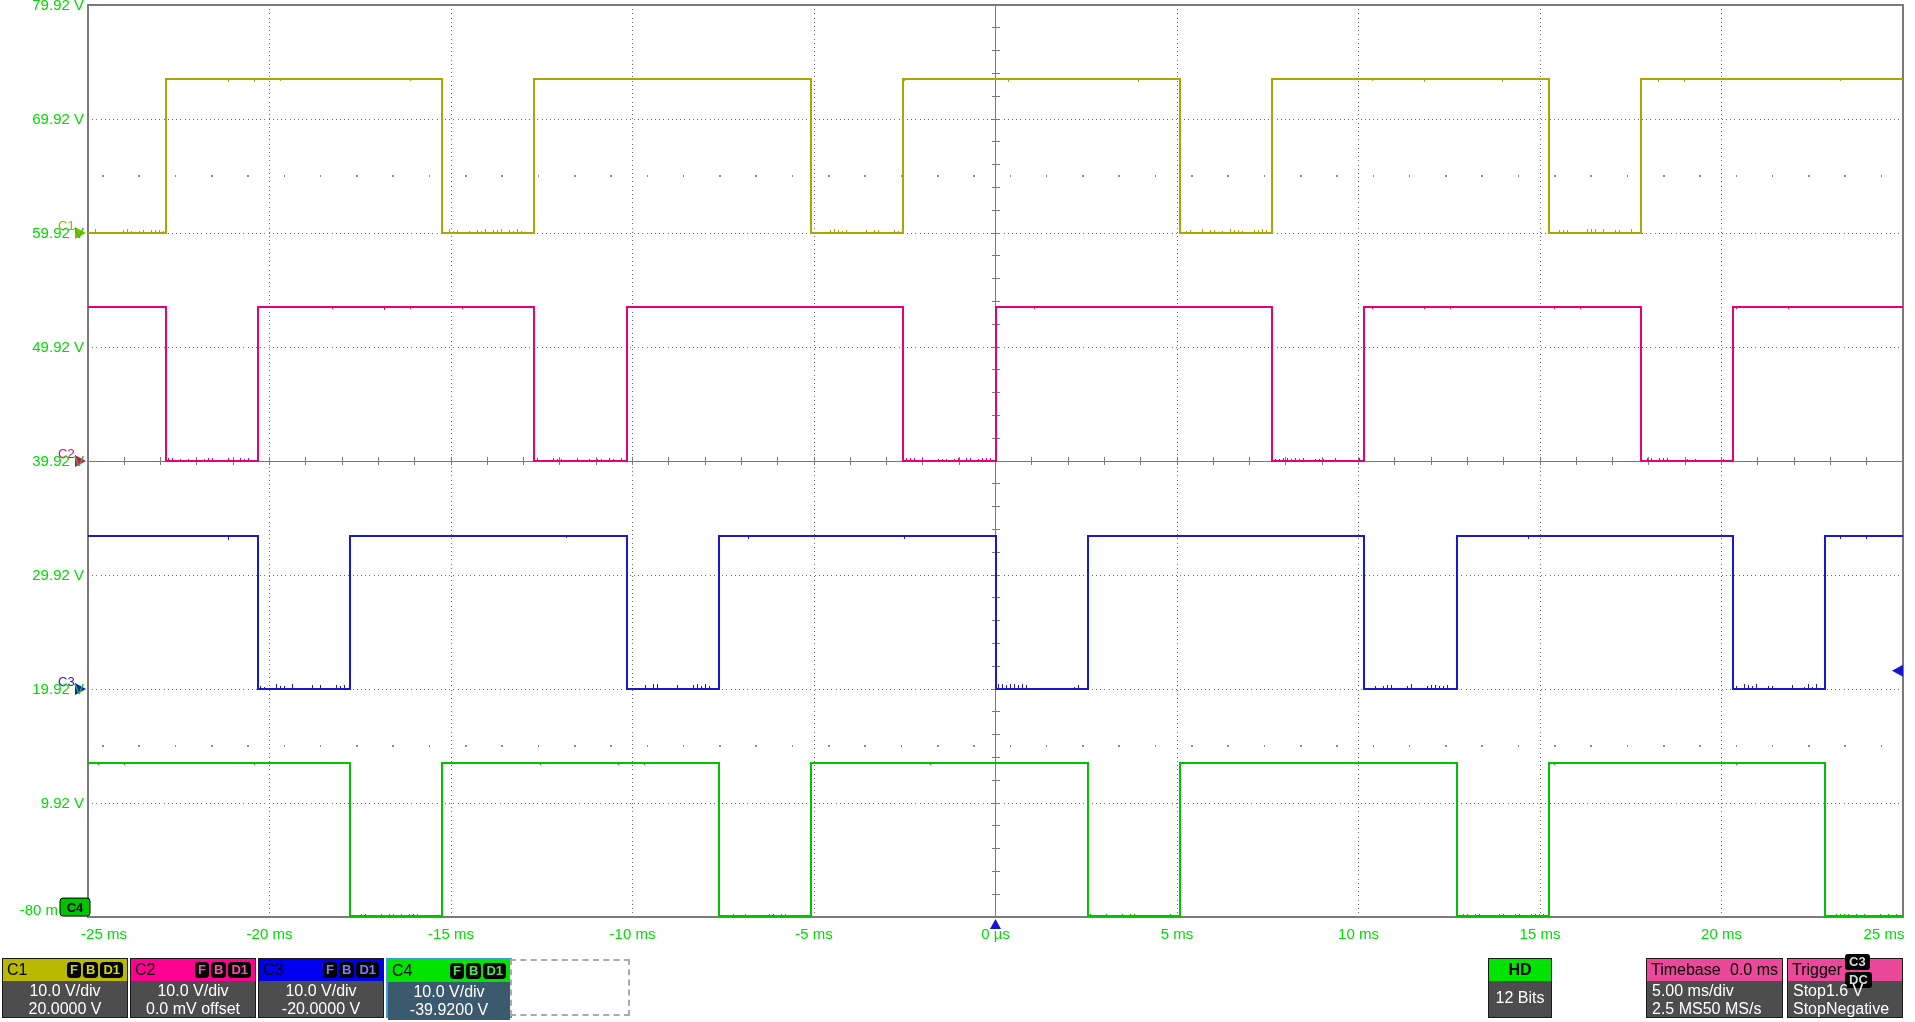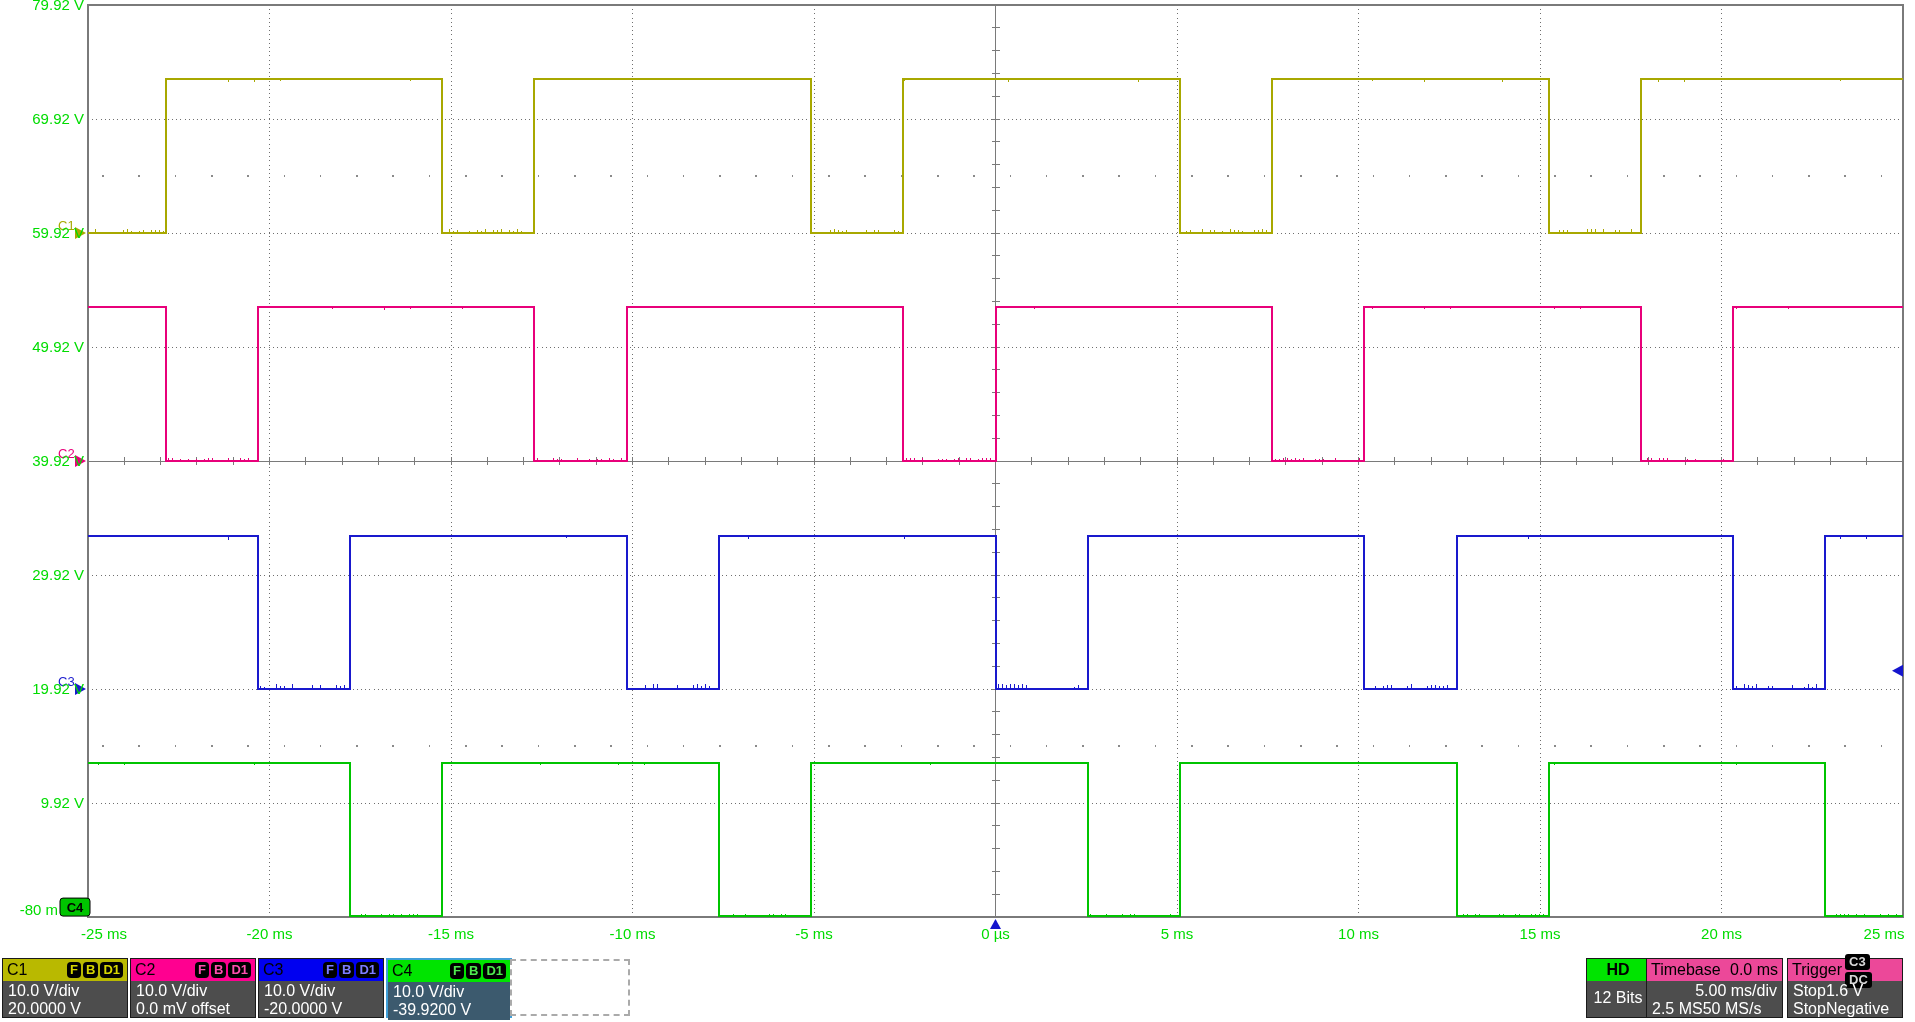--- a/index.html
+++ b/index.html
@@ -8,35 +8,35 @@
   .screen{position:absolute;left:0;top:0;width:1915px;height:1022px;background:#fff;}
   #scope-svg{position:absolute;left:0;top:0;}
 
   
   .box{position:absolute;top:958px;height:60px;box-sizing:border-box;
        border:1px solid #1a1a1a;background:#4d4d4d;}
   .box-head{height:22px;box-sizing:border-box;display:flex;align-items:center;
             justify-content:space-between;padding:0 4px;color:#000;font-size:16px;}
   .box-body{height:38px;box-sizing:border-box;color:#fff;font-size:16px;
             line-height:18px;padding:1px 5px 0 5px;}
-  .chbox .box-body{text-align:left;}
+  .chbox .box-body{text-align:center;}
   .badges{display:flex;gap:2px;}
   .badge{display:inline-block;background:#000;border-radius:4px;padding:0 3px;
          font-size:13px;font-weight:bold;line-height:16px;}
   .chbox.selected{border:2px solid #3f9fd8;background:#3c5a6e;}
   .chbox.selected .box-body{background:#3c5a6e;}
   .empty-slot{position:absolute;top:959px;height:57px;box-sizing:border-box;
               border:2px dashed #aaaaaa;background:#ffffff;}
   .row2{display:flex;justify-content:flex-start;}
   .head-badge{display:inline-block;background:#000;color:#d8d8d8;border-radius:3px;
               padding:0 4px;font-size:13px;font-weight:bold;line-height:16px;margin-left:3px;}
   .infobox .box-head{background:#ec4899;}
   .hd .box-head{justify-content:center;font-weight:bold;}
   .hd .box-body{text-align:center;padding-top:8px;}
-  .tbody-r{text-align:right;}
+  .tbody-r{text-align:left;}
 </style>
 </head>
 <body>
 
 <div class="screen">
   <svg id="scope-svg" width="1915" height="956">
       <g shape-rendering="crispEdges">
         <line x1="269.5" y1="5" x2="269.5" y2="917" stroke="#6f6f6f" stroke-width="1" stroke-dasharray="1,3.2"></line>
         <line x1="451" y1="5" x2="451" y2="917" stroke="#6f6f6f" stroke-width="1" stroke-dasharray="1,3.2"></line>
         <line x1="632.5" y1="5" x2="632.5" y2="917" stroke="#6f6f6f" stroke-width="1" stroke-dasharray="1,3.2"></line>
@@ -520,21 +520,21 @@
       </span>
     </div>
     <div class="box-body">
       <div>10.0 V/div</div>
       <div>-39.9200 V</div>
     </div>
   </div>
 
   <div class="empty-slot" style="left:510px;width:120px"></div>
 
-  <div class="box infobox hd" style="left:1586px;width:64px">
+  <div class="box infobox hd" style="left:1488px;width:64px">
     <div class="box-head" style="background: rgb(0, 228, 0);">
       <span>HD</span>
     </div>
     <div class="box-body">12 Bits</div>
   </div>
 
   <div class="box infobox" style="left:1646px;width:137px">
     <div class="box-head">
       <span>Timebase</span>
       <span>0.0 ms</span>

